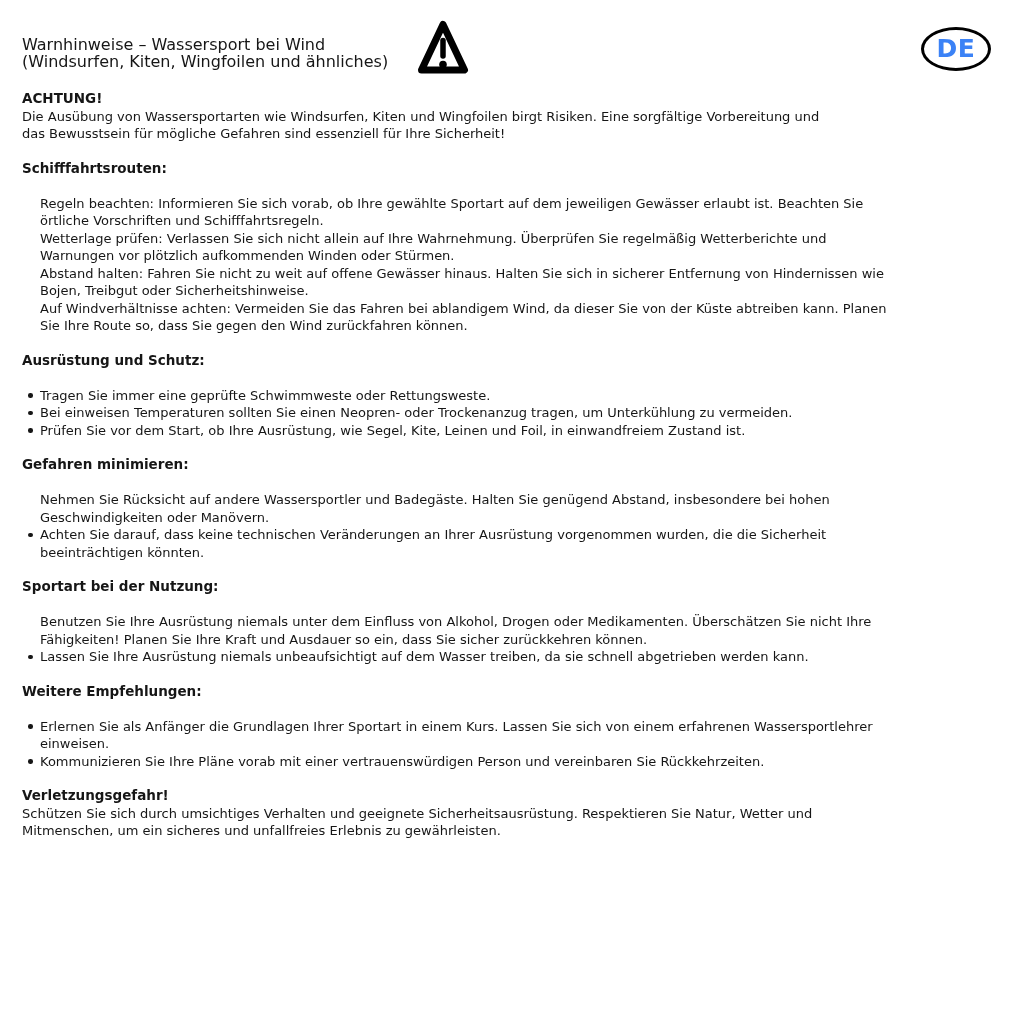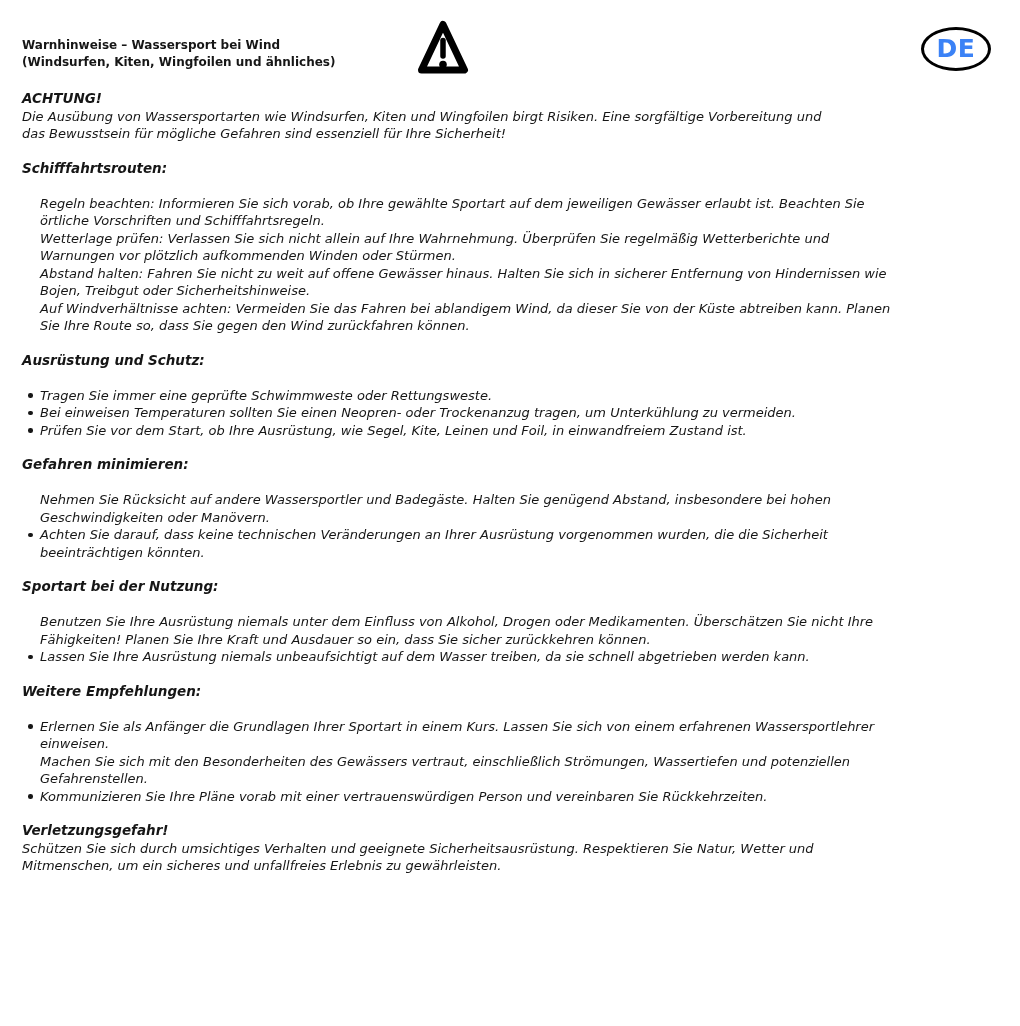--- a/index.html
+++ b/index.html
@@ -13,22 +13,22 @@
     font-size: 13px;
     line-height: 17.5px;
     overflow: hidden;
   }
 
   
   .doc-title {
     position: absolute;
     left: 22px;
     top: 37px;
-    font-weight: bold;
-    font-size: 12px;
+    font-weight: normal;
+    font-size: 16px;
     line-height: 16.5px;
     white-space: nowrap;
   }
   .warning-icon {
     position: absolute;
     left: 417px;
     top: 19px;
   }
   .lang-badge {
     position: absolute;
@@ -47,21 +47,20 @@
     color: #3b82f6;
   }
 
   
   .content {
     position: absolute;
     left: 22px;
     top: 0;
     width: 983px;
     padding-top: 90px;
-    font-style: italic;
   }
   .section { margin-top: 17px; }
   .section:first-child { margin-top: 0; }
   .sec-heading {
     margin: 0;
     font-size: 13.5px;
     line-height: 17.5px;
     font-weight: bold;
   }
   .para { white-space: pre-line; }
@@ -152,22 +151,20 @@
 Fähigkeiten! Planen Sie Ihre Kraft und Ausdauer so ein, dass Sie sicher zurückkehren können.</div>
         <div class="item bulleted">Lassen Sie Ihre Ausrüstung niemals unbeaufsichtigt auf dem Wasser treiben, da sie schnell abgetrieben werden kann.</div>
       </div>
     </div>
 
     <div class="section">
       <div class="sec-heading">Weitere Empfehlungen:</div>
       <div class="list">
         <div class="item bulleted">Erlernen Sie als Anfänger die Grundlagen Ihrer Sportart in einem Kurs. Lassen Sie sich von einem erfahrenen Wassersportlehrer
 einweisen.</div>
-        <div class="item">Machen Sie sich mit den Besonderheiten des Gewässers vertraut, einschließlich Strömungen, Wassertiefen und potenziellen
-Gefahrenstellen.</div>
         <div class="item bulleted">Kommunizieren Sie Ihre Pläne vorab mit einer vertrauenswürdigen Person und vereinbaren Sie Rückkehrzeiten.</div>
       </div>
     </div>
 
     <div class="section">
       <div class="sec-heading">Verletzungsgefahr!</div>
       <div class="para">Schützen Sie sich durch umsichtiges Verhalten und geeignete Sicherheitsausrüstung. Respektieren Sie Natur, Wetter und
 Mitmenschen, um ein sicheres und unfallfreies Erlebnis zu gewährleisten.</div>
     </div>
 

